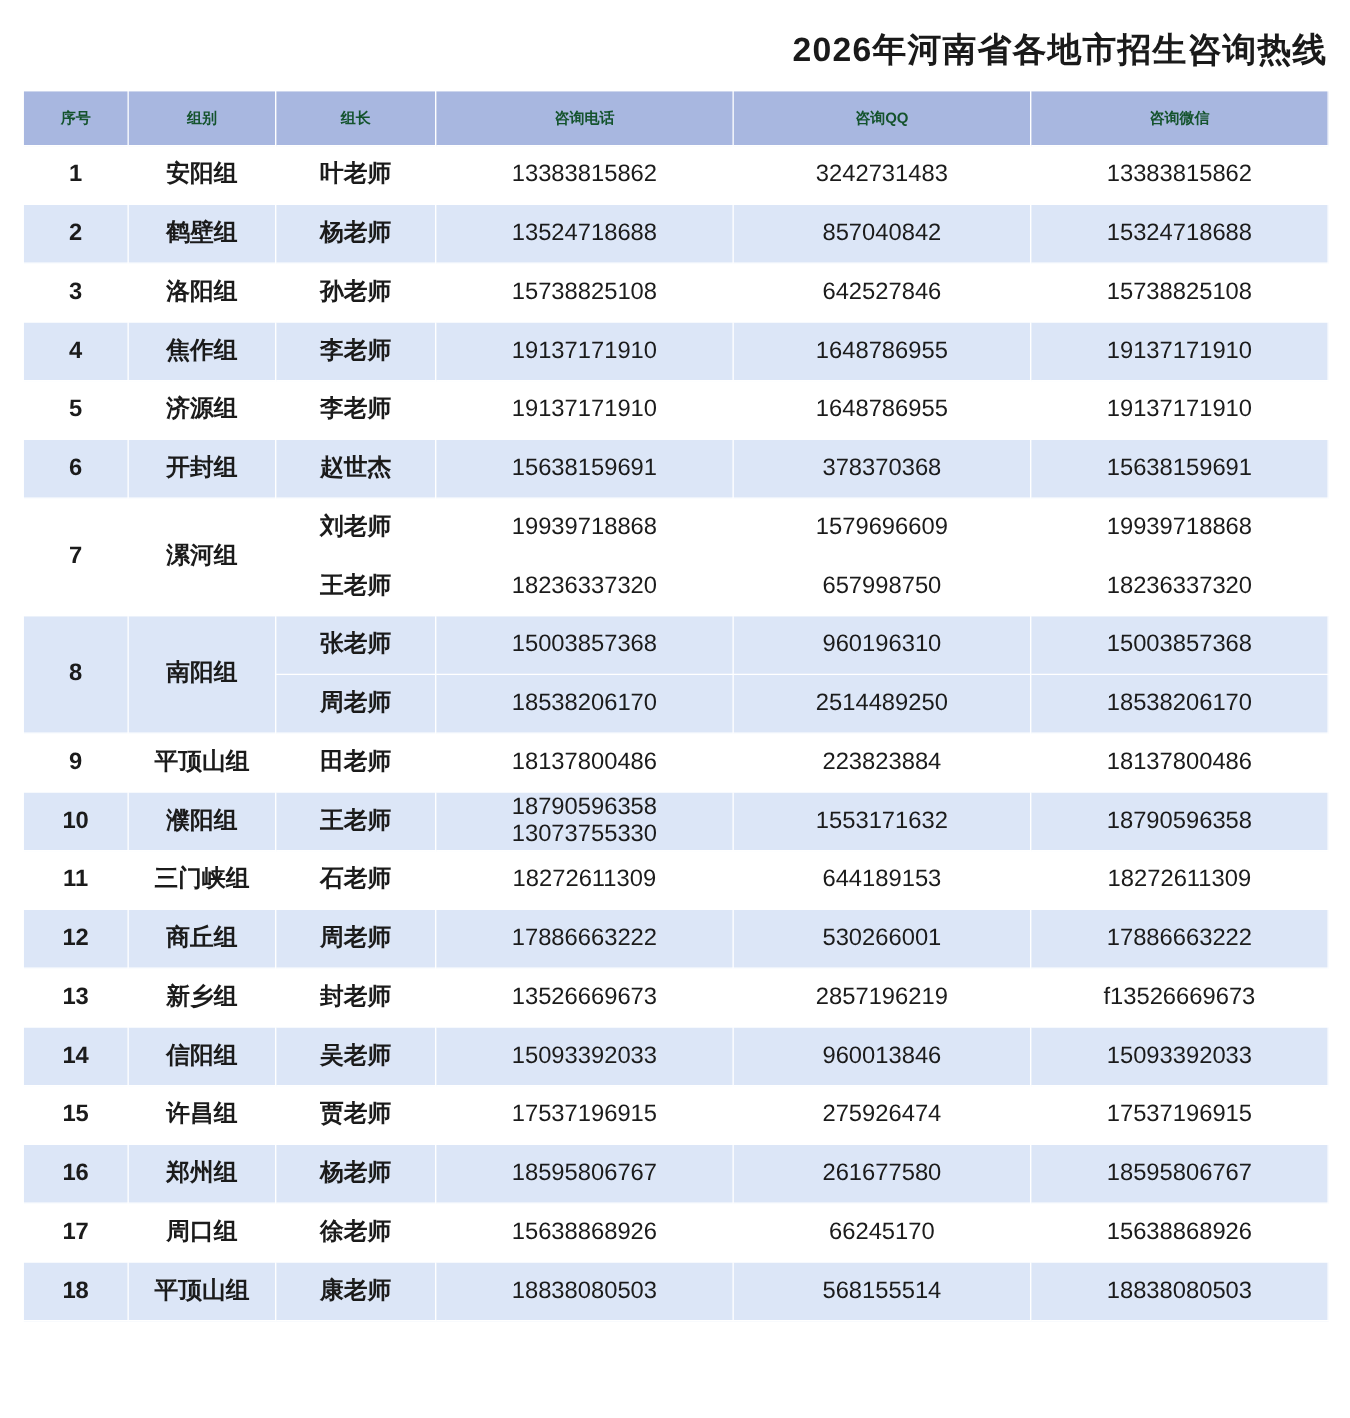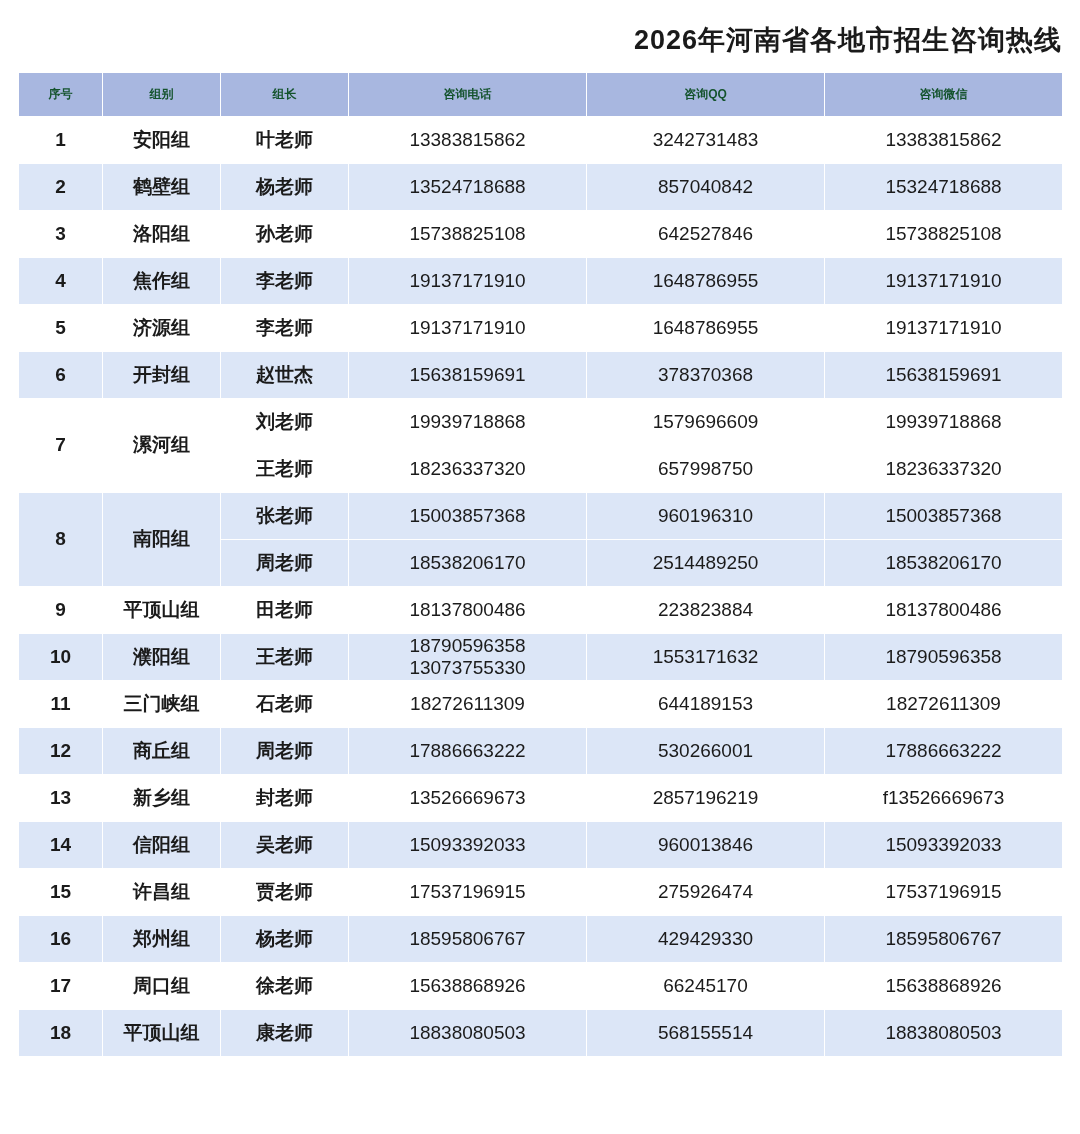--- a/index.html
+++ b/index.html
@@ -216,21 +216,21 @@
           <td class="lead body-cell shade-odd">贾老师</td>
           <td class="phone body-cell shade-odd">17537196915</td>
           <td class="qq body-cell shade-odd">275926474</td>
           <td class="wechat body-cell shade-odd">17537196915</td>
         </tr>
         <tr class="row-even">
           <td class="idx body-cell shade-even" rowspan="1">16</td>
           <td class="grp body-cell shade-even" rowspan="1">郑州组</td>
           <td class="lead body-cell shade-even">杨老师</td>
           <td class="phone body-cell shade-even">18595806767</td>
-          <td class="qq body-cell shade-even">429429330</td>
+          <td class="qq body-cell shade-even">261677580</td>
           <td class="wechat body-cell shade-even">18595806767</td>
         </tr>
         <tr class="row-odd">
           <td class="idx body-cell shade-odd" rowspan="1">17</td>
           <td class="grp body-cell shade-odd" rowspan="1">周口组</td>
           <td class="lead body-cell shade-odd">徐老师</td>
           <td class="phone body-cell shade-odd">15638868926</td>
           <td class="qq body-cell shade-odd">66245170</td>
           <td class="wechat body-cell shade-odd">15638868926</td>
         </tr>

